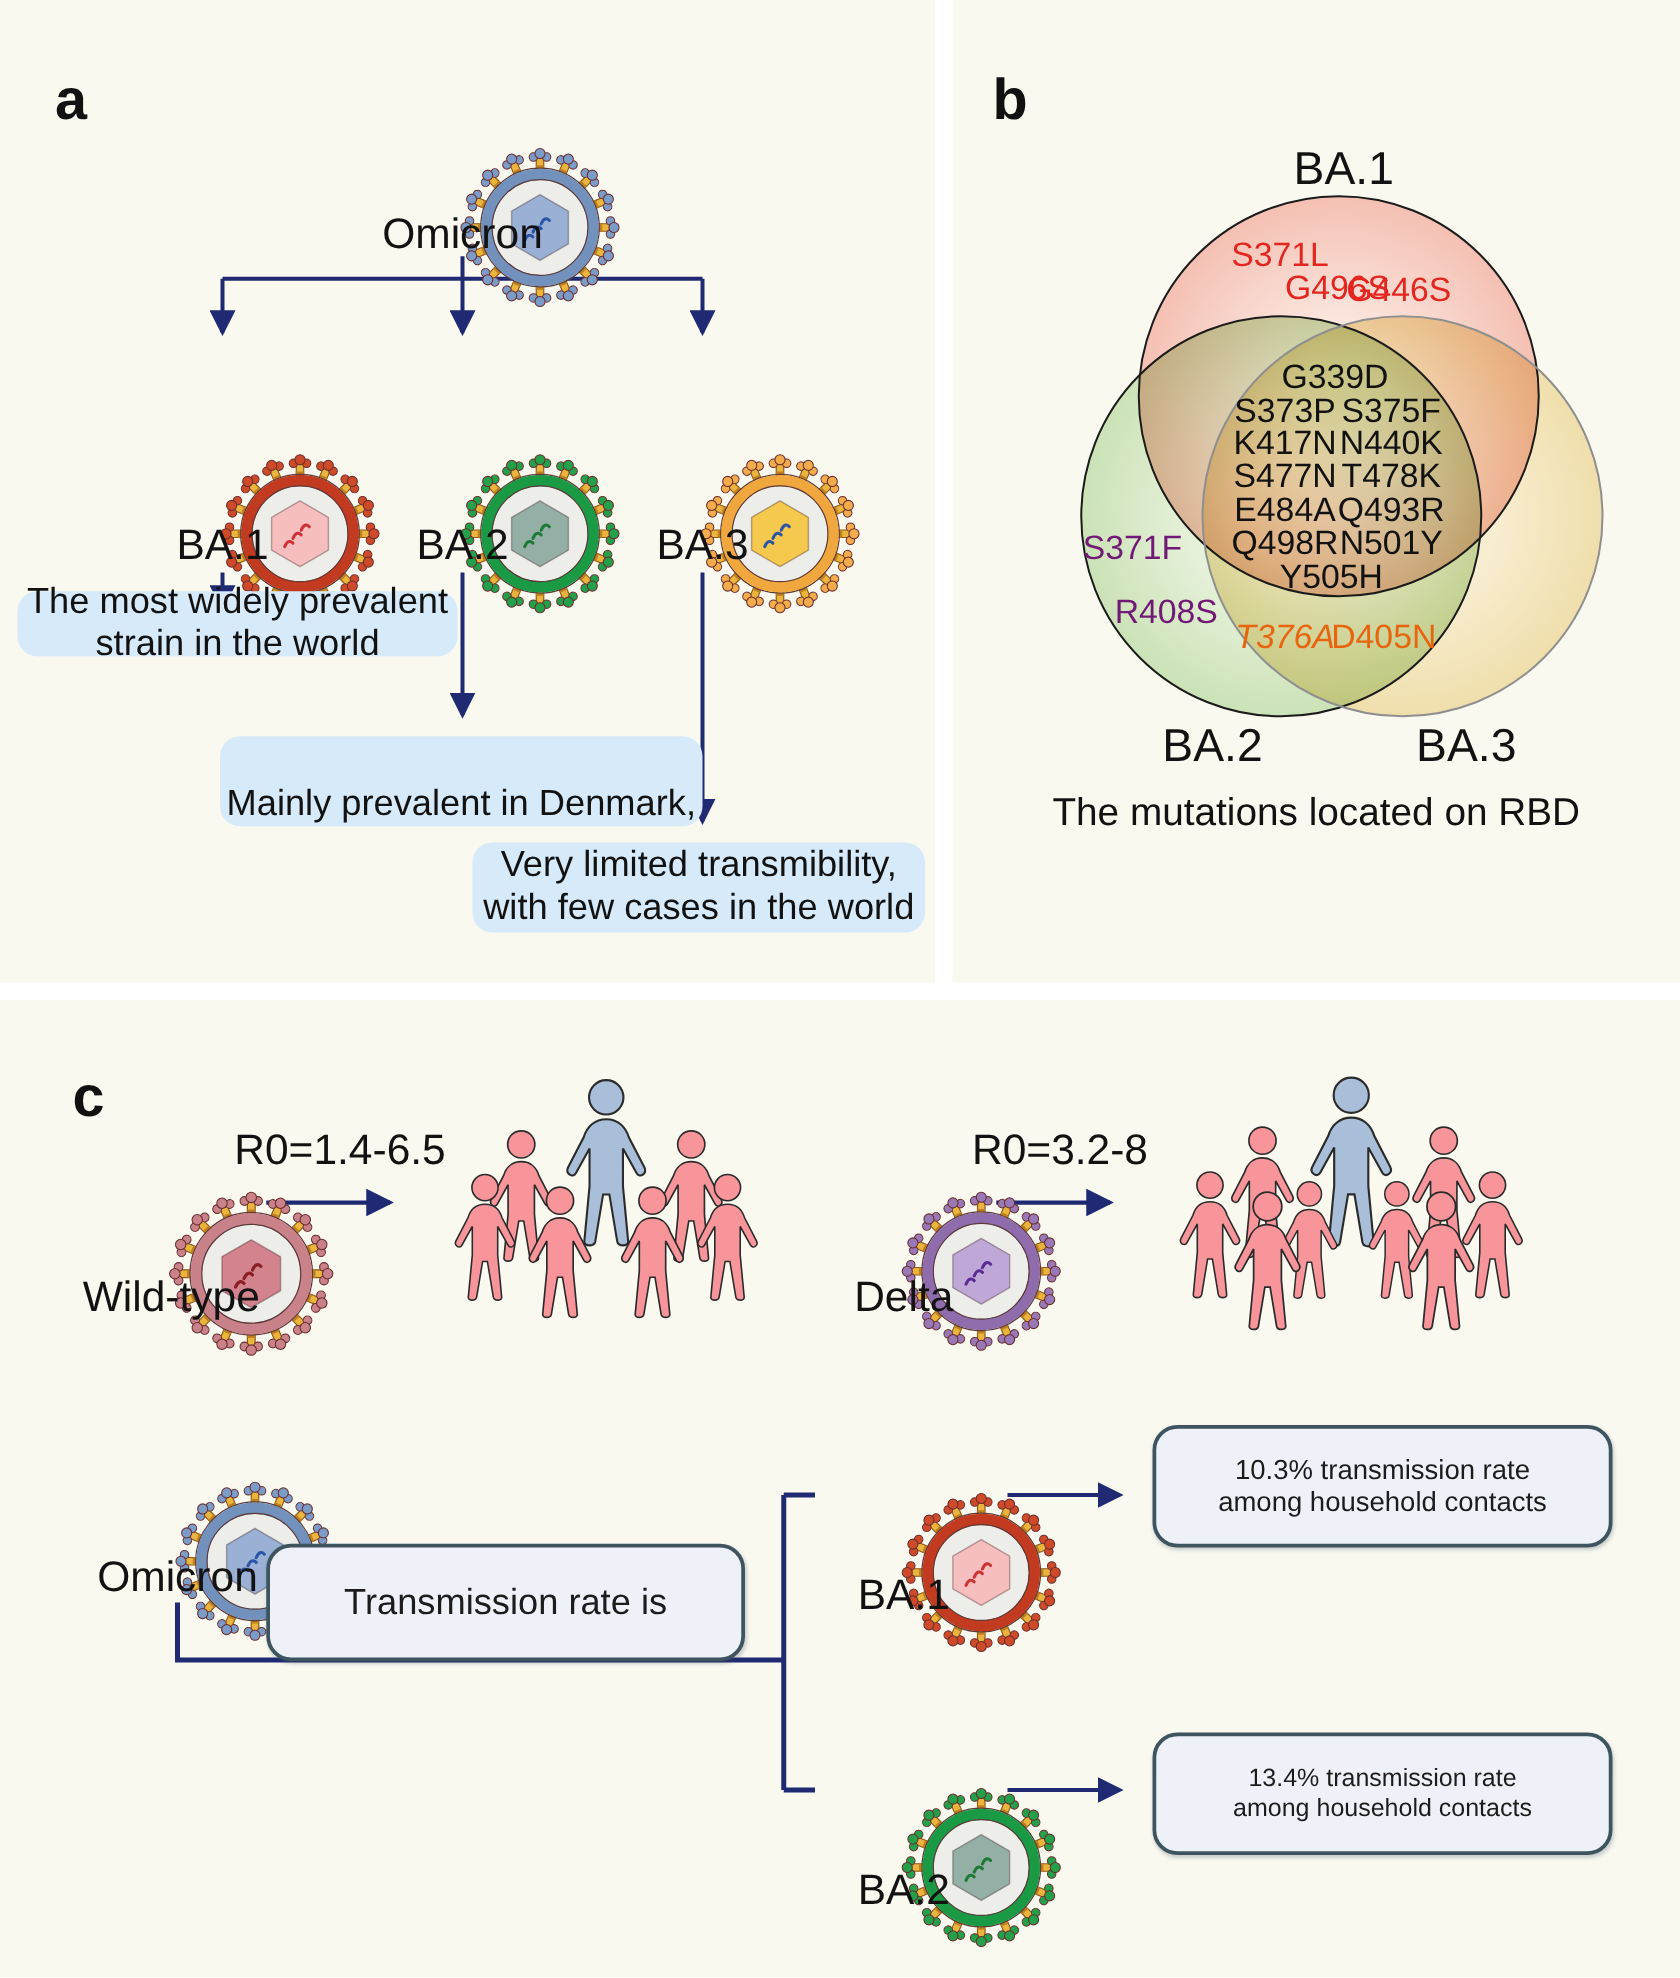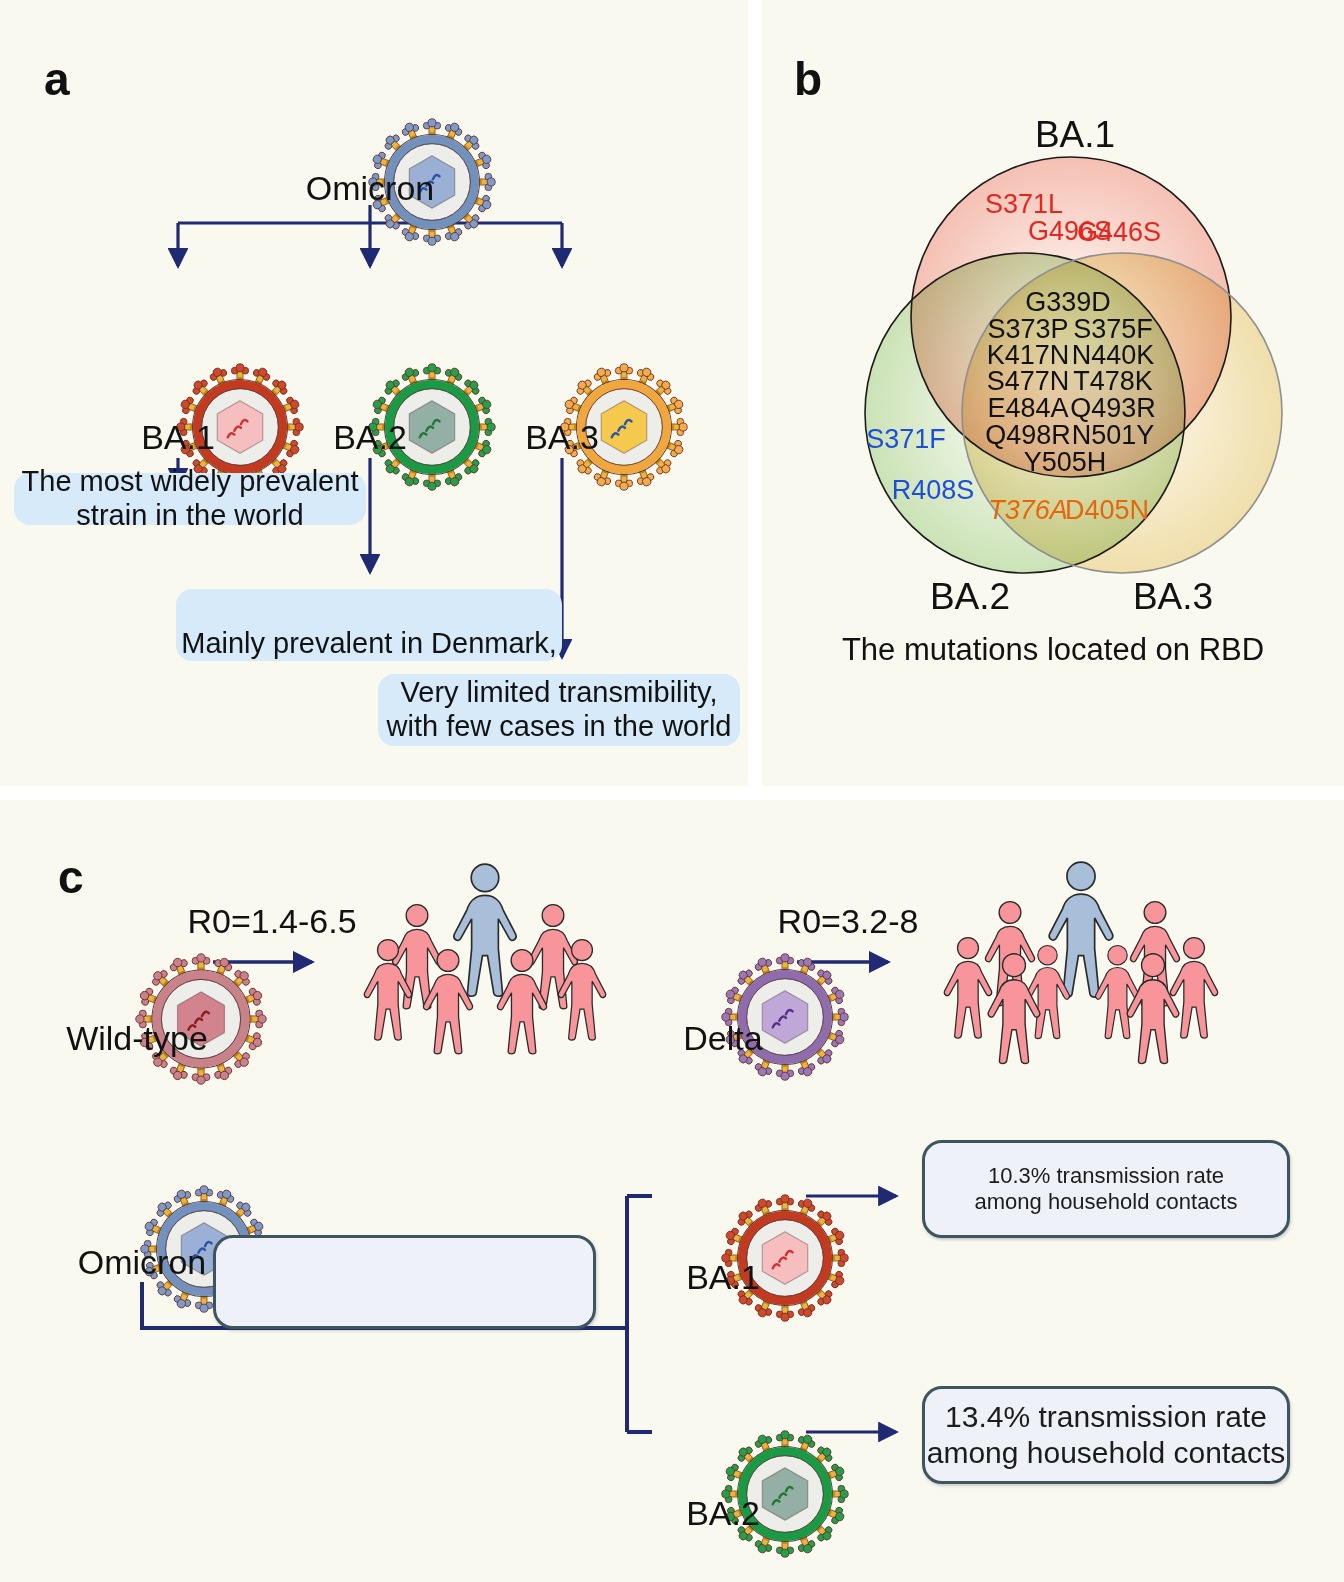--- a/index.html
+++ b/index.html
@@ -8,21 +8,21 @@
   .panel{position:absolute;background:#F9F9F0;}
   #panel-a{left:0;top:0;width:748px;height:786px;}
   #panel-b{left:762px;top:0;width:582px;height:786px;}
   #panel-c{left:0;top:800px;width:1344px;height:782px;}
   .pletter{position:absolute;font-size:46px;font-weight:bold;color:#111;z-index:6;}
   .label{position:absolute;transform:translate(-50%,-50%);white-space:nowrap;color:#121212;z-index:6;}
   .vlabel{font-size:34px;}
   .setlabel{font-size:37px;}
   .mut{font-size:27px;}
   .mut.red{color:#E3261F;}
-  .mut.green{color:#1d4ed8;}
+  .mut.green{color:#701a75;}
   .mut.orange{color:#E8650F;}
   .caption{font-size:31px;}
   .r0{font-size:34px;}
   .bluebox{position:absolute;background:#D6EAFA;border-radius:16px;display:flex;flex-direction:column;
     align-items:center;justify-content:center;font-size:29px;line-height:1.17;color:#121212;text-align:center;z-index:5;}
   .slatebox{position:absolute;background:#EFF1F8;border:3px solid #3E5560;border-radius:20px;display:flex;
     flex-direction:column;align-items:center;justify-content:center;line-height:1.2;color:#1c1c1c;text-align:center;
     z-index:5;box-shadow:1px 2px 3px rgba(60,70,90,0.25);}
   .nline{white-space:nowrap;}
   svg.virus{position:absolute;overflow:visible;z-index:4;}
@@ -234,33 +234,34 @@
     </svg>
   <div class="label vlabel" style="left:723px;top:1038px;">Delta</div>
   <div class="label r0" style="left:848px;top:921px;">R0=3.2-8</div>
 
   <svg class="virus" style="left:80px;top:1125px;--ring:#7291BC;--hex:#9AB0D4;--rna:#2B56A8;--tip:#7B9CC9;" width="124" height="124" viewBox="-66 -66 132 132">
       <use href="#virusSym"></use>
     </svg>
   <div class="label vlabel" style="left:142px;top:1262px;">Omicron</div>
 
   <div class="slatebox" style="left:213px;top:1235px;width:377px;height:88px;font-size:29px;">
+    <span class="nline">Transmission rate is</span>
   </div>
 
   <svg class="virus" style="left:661px;top:1134px;--ring:#C23A20;--hex:#F7BEC0;--rna:#CC3333;--tip:#CE4A28;" width="124" height="124" viewBox="-66 -66 132 132">
       <use href="#virusSym"></use>
     </svg>
   <div class="label vlabel" style="left:723px;top:1277px;">BA.1</div>
   <div class="slatebox" style="left:922px;top:1140px;width:362px;height:92px;font-size:22px;">
     <span class="nline">10.3% transmission rate</span>
     <span class="nline">among household contacts</span>
   </div>
 
   <svg class="virus" style="left:661px;top:1370px;--ring:#1A9A44;--hex:#94AFA6;--rna:#1D7A34;--tip:#22A14A;" width="124" height="124" viewBox="-66 -66 132 132">
       <use href="#virusSym"></use>
     </svg>
   <div class="label vlabel" style="left:723px;top:1513px;">BA.2</div>
-  <div class="slatebox" style="left:922px;top:1386px;width:362px;height:92px;font-size:30px;text-align:center;">
+  <div class="slatebox" style="left:922px;top:1386px;width:362px;height:92px;font-size:20px;text-align:center;">
     <span class="nline">13.4% transmission rate</span>
     <span class="nline">among household contacts</span>
   </div>
 
 </div>
 
 </body></html>

